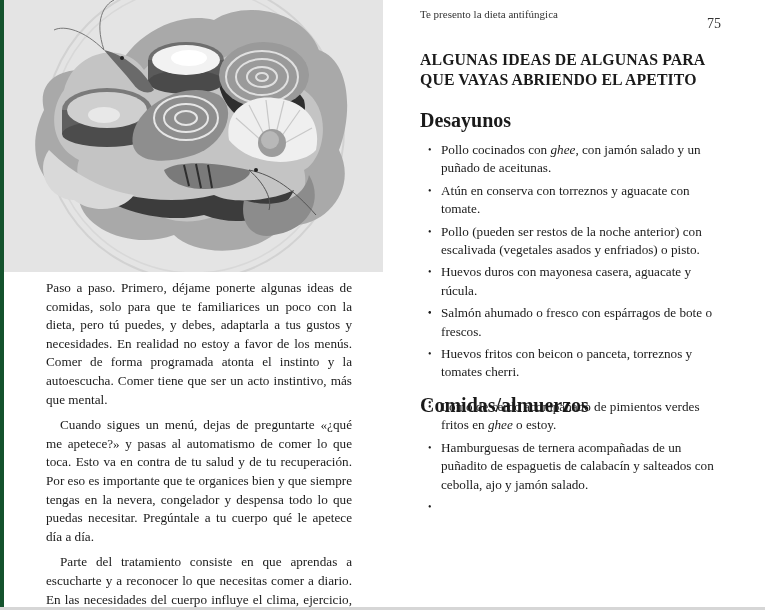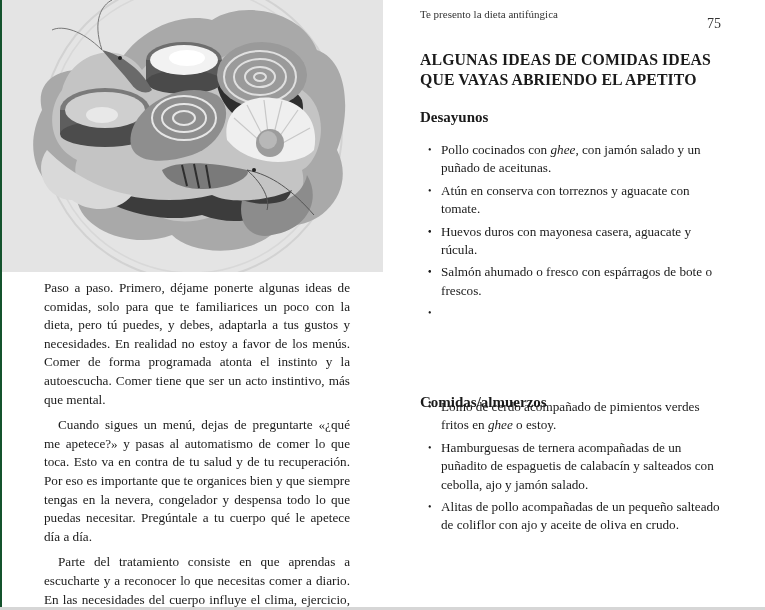--- a/index.html
+++ b/index.html
@@ -5,21 +5,21 @@
     html, body { margin: 0; padding: 0; }
     body {
       width: 765px; height: 610px; overflow: hidden;
       background: #ffffff; position: relative;
       font-family: "Liberation Serif", "DejaVu Serif", serif;
       color: #1a1a1a;
     }
     .spread { position: absolute; left: 0; top: 0; width: 765px; height: 610px; }
     .page-left {
       position: absolute; left: 0; top: 0; width: 383px; height: 608px;
-      border-left: 2px solid #14532d; box-sizing: border-box; background: #fff;
+      border-left: 4px solid #14532d; box-sizing: border-box; background: #fff;
     }
     .page-right {
       position: absolute; left: 383px; top: 0; width: 382px; height: 608px; background: #fff;
     }
     .bottom-line {
       position: absolute; left: 0; top: 607px; width: 765px; height: 3px; background: #d6d6d6;
     }
     .illustration {
       position: absolute; left: 0; top: 0; width: 381px; height: 272px;
       background: #e4e4e4; overflow: hidden;
@@ -40,21 +40,21 @@
       position: absolute; left: 300px; top: 16px; width: 38px; text-align: right;
       font-size: 14px; color: #333;
     }
     .chapter-title {
       position: absolute; left: 37px; top: 50px; width: 310px;
       font-size: 15.8px; font-weight: bold; line-height: 20px; letter-spacing: 0.1px;
       margin: 0;
     }
     .section-heading {
       position: absolute; left: 37px; width: 300px;
-      font-size: 15px; font-weight: bold; margin: 0;
+      font-size: 20px; font-weight: bold; margin: 0;
     }
     ul.menu-list {
       position: absolute; left: 42px; width: 300px;
       list-style: none; margin: 0; padding: 0;
       font-size: 13.2px; line-height: 18.4px;
     }
     ul.menu-list li {
       position: relative; padding-left: 16px; margin-bottom: 4px;
     }
     ul.menu-list li .bullet {
@@ -144,36 +144,36 @@
       <p class="indent">Cuando sigues un menú, dejas de preguntarte «¿qué me apetece?» y pasas al automatismo de comer lo que toca. Esto va en contra de tu salud y de tu recuperación. Por eso es importante que te organices bien y que siempre tengas en la nevera, congelador y despensa todo lo que puedas necesitar. Pregúntale a tu cuerpo qué le apetece día a día.</p>
       <p class="indent">Parte del tratamiento consiste en que aprendas a escucharte y a reconocer lo que necesitas comer a diario. En las necesidades del cuerpo influye el clima, ejercicio, descanso, hormonas, estado emocional y más... Y cada día es diferente.</p>
 
     </div>
   </div>
 
   <div class="page-right">
     <div class="running-head">Te presento la dieta antifúngica</div>
     <div class="page-number">75</div>
 
-    <h1 class="chapter-title">ALGUNAS IDEAS DE COMIDAS IDEAS QUE VAYAS ABRIENDO EL APETITO</h1>
+    <h1 class="chapter-title">ALGUNAS IDEAS DE ALGUNAS PARA QUE VAYAS ABRIENDO EL APETITO</h1>
 
     <h2 class="section-heading" style="top:109px;">Desayunos</h2>
     <ul class="menu-list" style="top:141px;">
       <li><span class="bullet">•</span><span>Pollo cocinados con </span><em>ghee</em><span>, con jamón salado y un puñado de aceitunas.</span></li>
       <li><span class="bullet">•</span><span>Atún en conserva con torreznos y aguacate con tomate.</span></li>
-      <li><span class="bullet">•</span></li>
+      <li><span class="bullet">•</span><span>Pollo (pueden ser restos de la noche anterior) con escalivada (vegetales asados y enfriados) o pisto.</span></li>
       <li><span class="bullet">•</span><span>Huevos duros con mayonesa casera, aguacate y rúcula.</span></li>
       <li><span class="bullet">•</span></li>
       <li><span class="bullet">•</span><span>Salmón ahumado o fresco con espárragos de bote o frescos.</span></li>
-      <li><span class="bullet">•</span></li>
+      <li><span class="bullet">•</span><span>Huevos fritos con beicon o panceta, torreznos y tomates cherri.</span></li>
     </ul>
 
     <h2 class="section-heading" style="top:362px;margin-top:32px;">Comidas/almuerzos</h2>
     <ul class="menu-list" style="top:394px;">
       <li><span class="bullet">•</span></li>
       <li><span class="bullet">•</span><span>Lomo de cerdo acompañado de pimientos verdes fritos en </span><em>ghee</em><span> o estoy.</span></li>
       <li><span class="bullet">•</span><span>Hamburguesas de ternera acompañadas de un puñadito de espaguetis de calabacín y salteados con cebolla, ajo y jamón salado.</span></li>
-      <li><span class="bullet">•</span><span>Alitas de pollo acompañadas de un pequeño salteado de coliflor con ajo y aceite de oliva en crudo.</span></li>
+      <li><span class="bullet">•</span></li>
     </ul>
   </div>
 
   <div class="bottom-line"></div>
 </div>
 
 </body></html>

